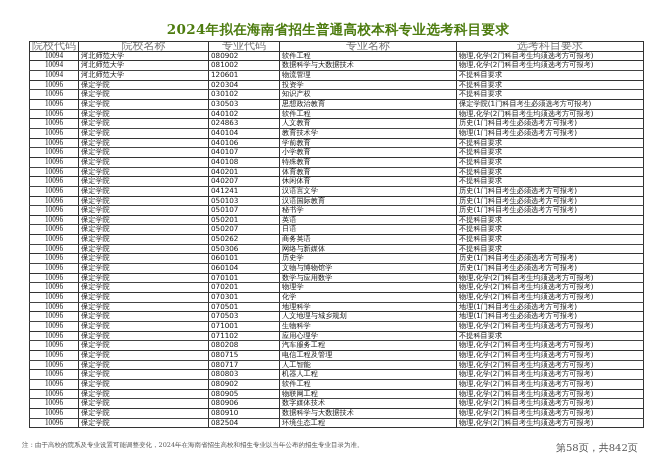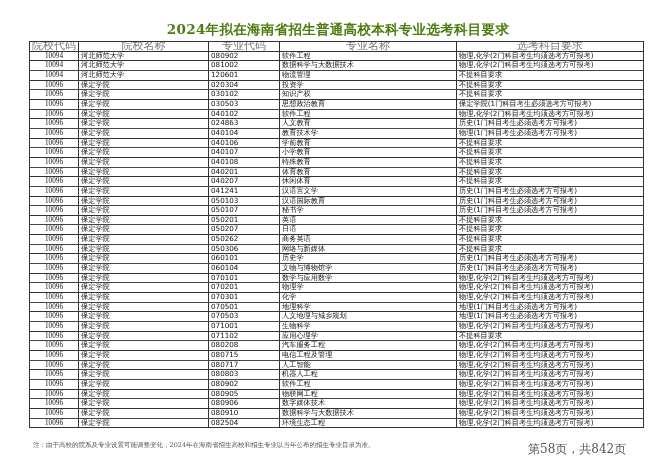--- a/index.html
+++ b/index.html
@@ -10,23 +10,23 @@
            font-size: 13.5px; letter-spacing: 0.3px; color: #4d7c0f; padding-left: 8px; }
   table { position: absolute; left: 29px; top: 41px; border-collapse: collapse;
           border: 1.2px solid #222; table-layout: fixed; }
   th, td { border: 0.8px solid #333; height: 8.65px; padding: 0 2px; font-size: 7.2px;
            line-height: 8.65px; white-space: nowrap; overflow: hidden; }
   th { font-family: "DejaVu Serif", "Liberation Serif", serif; font-weight: normal;
        color: #777; text-align: center; font-size: 11px; }
   td.code { text-align: center; font-family: Liberation Serif, serif; }
   td.left { text-align: left; }
   tr.shade td { border-bottom: 1.3px solid #444; }
-  .footer-note { position: absolute; left: 33px; top: 441px; font-size: 6.5px; color: #555;
+  .footer-note { position: absolute; left: 22px; top: 441px; font-size: 6.5px; color: #555;
                  font-family: "DejaVu Serif", "Liberation Serif", serif; }
-  .footer-page { position: absolute; left: 528px; top: 441px; font-size: 12px; color: #555;
+  .footer-page { position: absolute; left: 556px; top: 441px; font-size: 10px; color: #555;
                  font-family: "DejaVu Serif", "Liberation Serif", serif; }
 </style>
 </head>
 <body>
 
 <div class="title">2024年拟在海南省招生普通高校本科专业选考科目要求</div>
 
 <table>
   <colgroup>
     <col style="width:38px">

